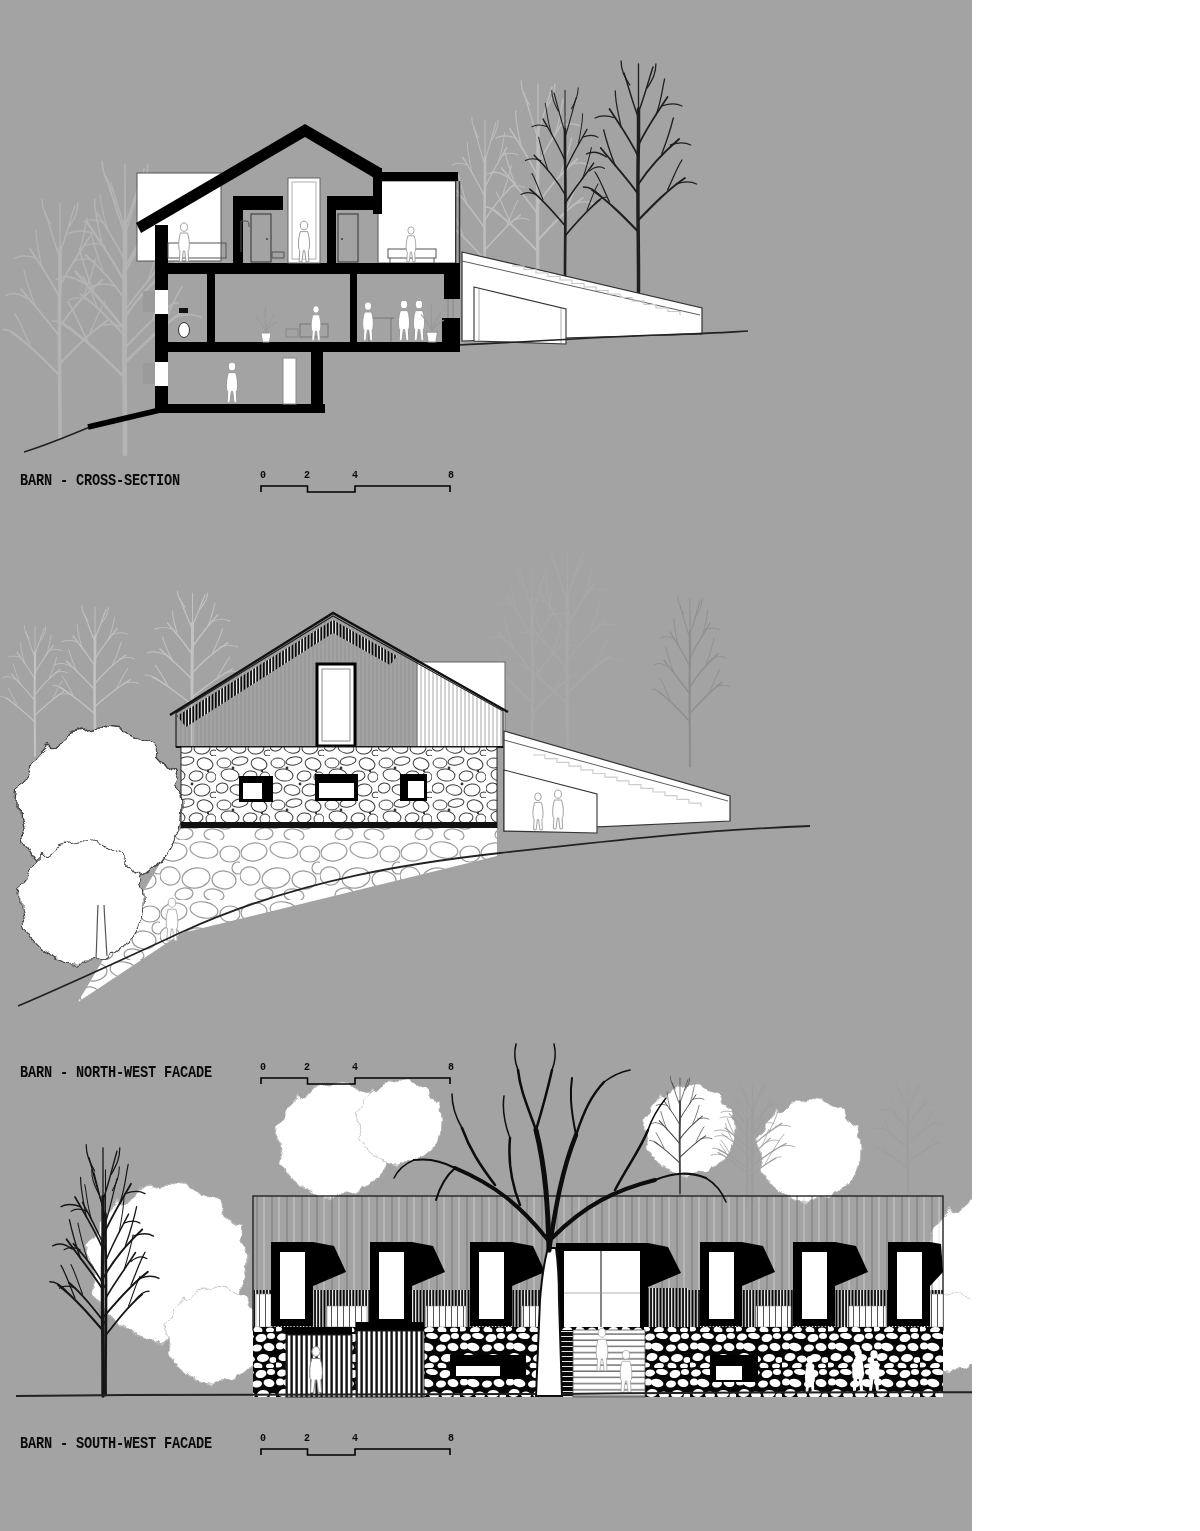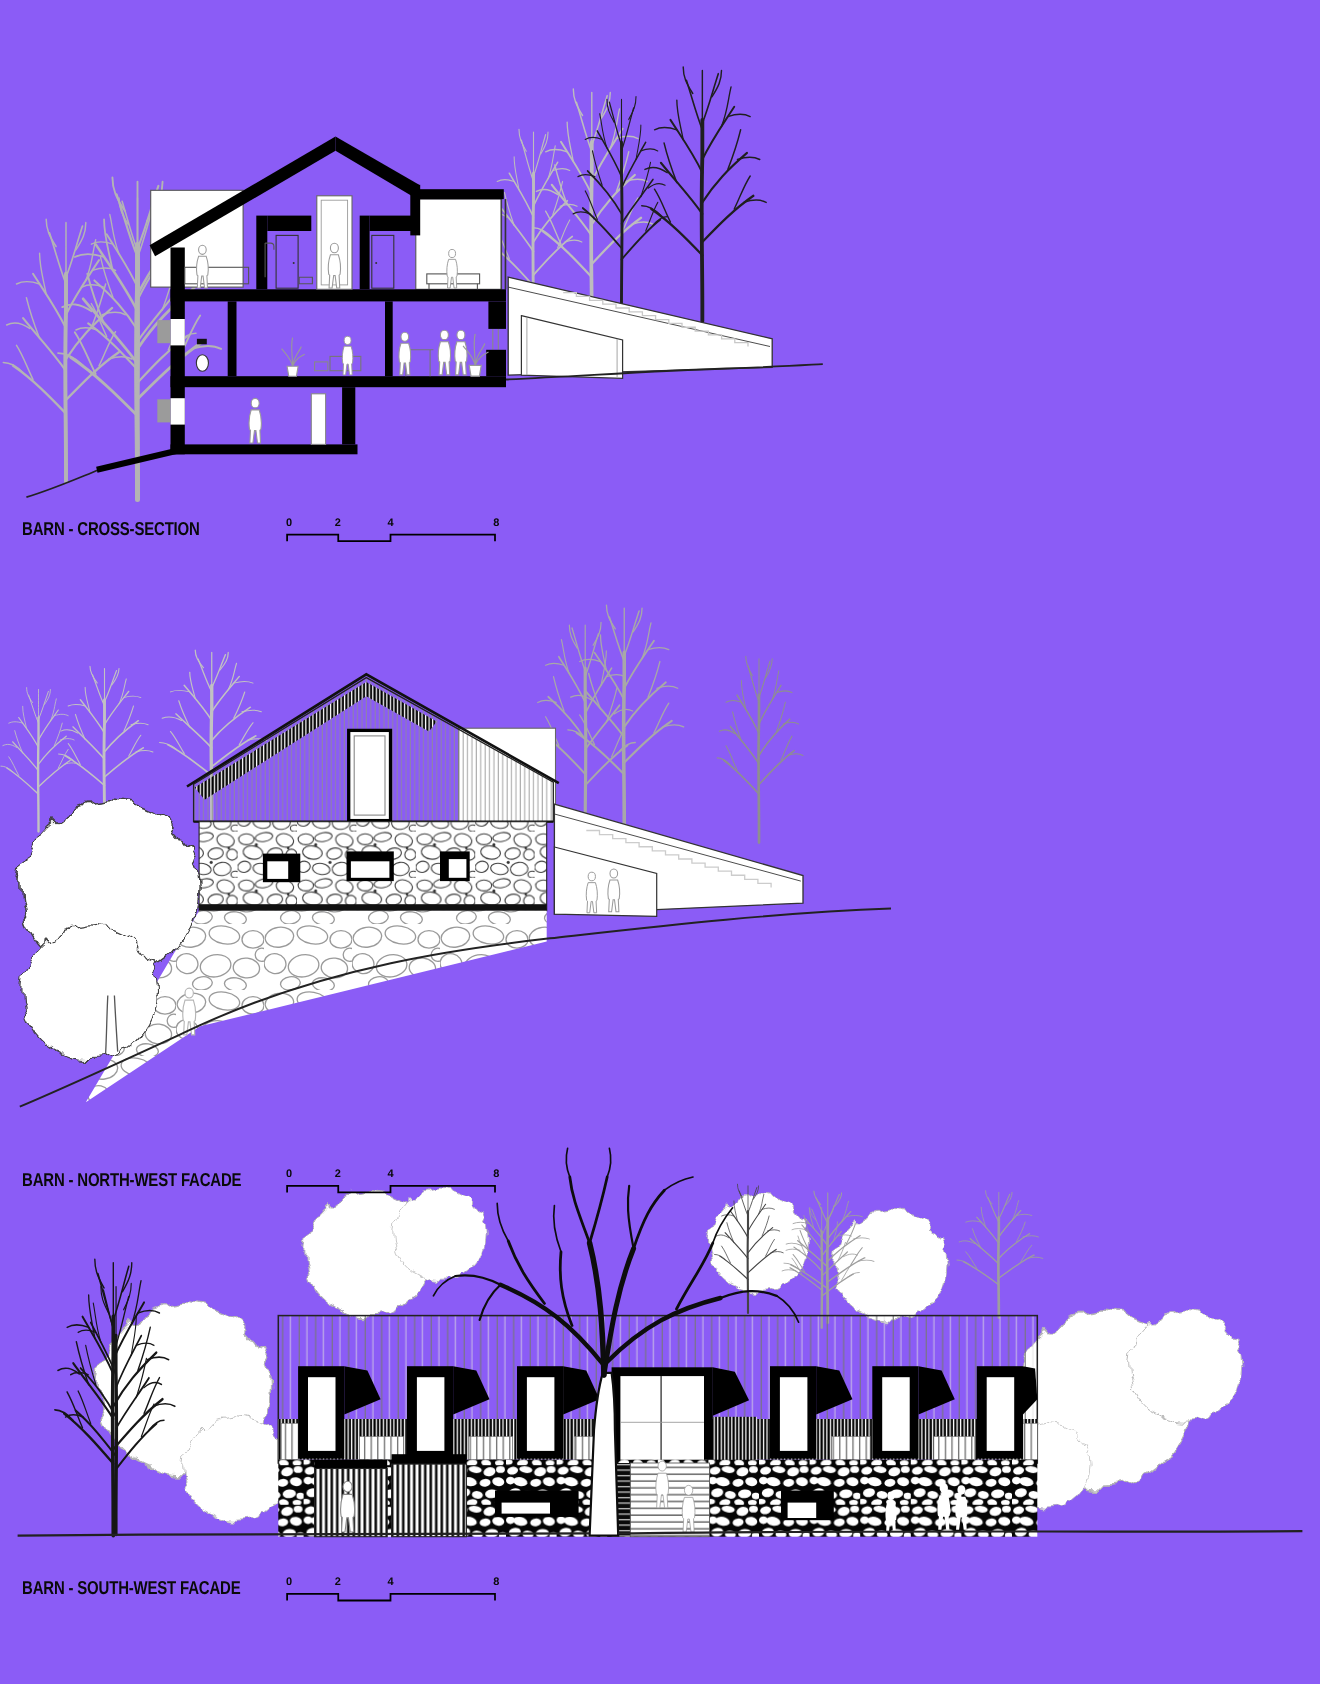--- a/index.html
+++ b/index.html
@@ -1,17 +1,17 @@
 <!DOCTYPE html>
 <html><head>
 <meta charset="utf-8">
 <style>
   html,body{margin:0;padding:0;background:#fff;}
-  #sheet{position:relative;width:1200px;height:1531px;background:#8b5cf6;overflow:hidden;
-         font-family:Liberation Sans, sans-serif;}
+  #sheet{position:relative;width:972px;height:1531px;background:#a3a3a3;overflow:hidden;
+         font-family:Liberation Mono, monospace;}
   #art{position:absolute;left:0;top:0;}
   .label-row{position:absolute;left:20px;height:24px;white-space:nowrap;}
   .drawing-title{display:inline-block;font-weight:bold;font-size:17px;letter-spacing:-0.2px;
     color:#0a0a0a;transform:scaleX(0.8);transform-origin:left center;}
   .scalebar{position:absolute;left:240px;width:194px;height:22px;}
   .scalebar .tick{position:absolute;top:-2px;font-size:10px;font-weight:bold;color:#0a0a0a;}
   .scalebar .t0{left:0;}
   .scalebar .t2{left:47px;transform:translateX(-50%);}
   .scalebar .t4{left:95px;transform:translateX(-50%);}
   .scalebar .t8{right:0;}

